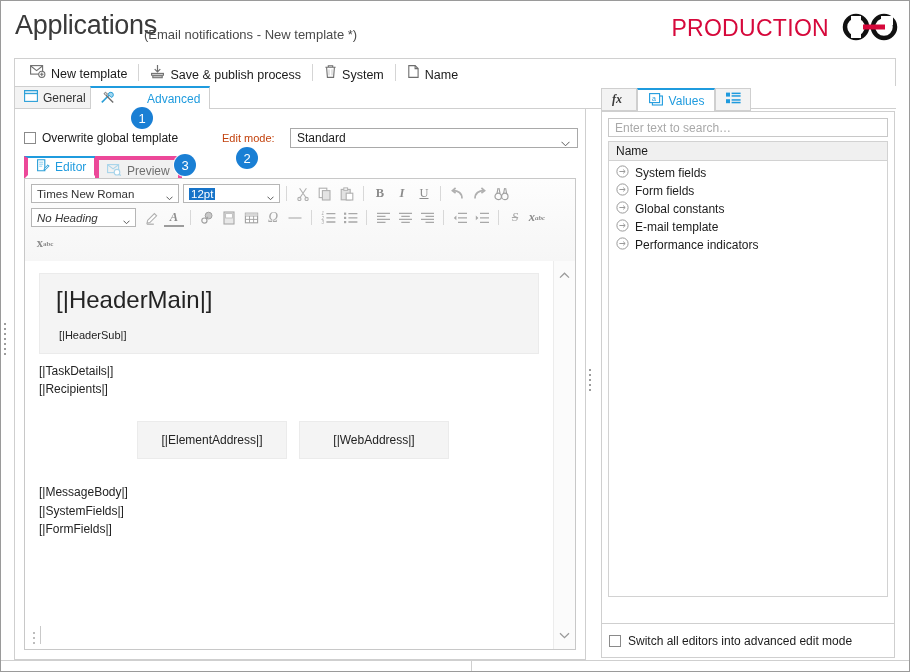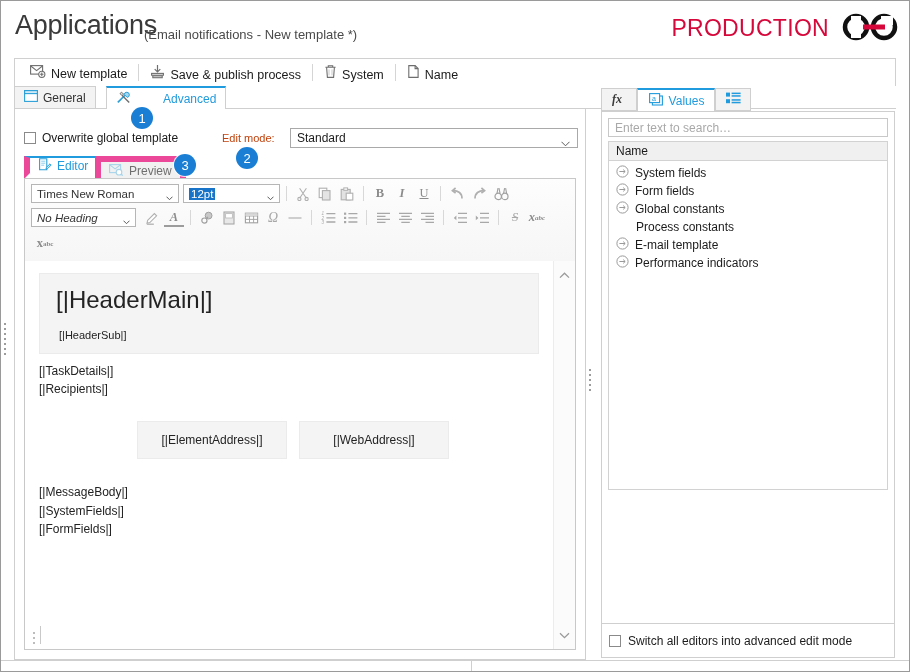--- a/index.html
+++ b/index.html
@@ -99,21 +99,21 @@
     border:1px solid #a9a9a9;background:#fff;box-sizing:border-box;
     display:flex;align-items:center;padding-left:6px;font-size:12px;color:#1b1b1b;
   }
   .editmode-select .caret{position:absolute;right:7px;top:7px;}
 
   
   .subtabs{position:absolute;left:9px;top:47px;height:22px;}
   .subtab{
     position:absolute;top:0;height:30px;box-sizing:border-box;
     display:flex;align-items:center;gap:5px;padding:0 8px;
-    border:6px solid #ec4899;background:#f1f1f1;color:#6f6f6f;font-size:12px;
+    border:4px solid #ec4899;background:#f1f1f1;color:#6f6f6f;font-size:12px;
     white-space:nowrap;cursor:default;
   }
   .subtab.active{
     background:#ffffff;border-bottom-color:#fff;border-top:2px solid #1f9bde;
     color:#1f9bde;height:23px;
   }
 
   
   .editorbox{
     position:absolute;left:9px;top:69px;width:552px;height:472px;
@@ -203,21 +203,21 @@
     width:100%;height:19px;box-sizing:border-box;border:1px solid #c8c8c8;
     background:#fff;display:flex;align-items:center;padding-left:6px;
     font-size:12px;color:#a9a9a9;
   }
   .gridhdr{
     margin-top:4px;height:20px;box-sizing:border-box;
     border:1px solid #d2d2d2;background:#f0f0f0;
     display:flex;align-items:center;padding-left:7px;font-size:12px;color:#1b1b1b;
   }
   .gridbody{
-    border:1px solid #d2d2d2;border-top:none;height:329px;box-sizing:border-box;
+    border:1px solid #d2d2d2;border-top:none;height:436px;box-sizing:border-box;
     background:#fff;padding-top:3px;overflow:hidden;
   }
   .trow{
     height:18px;display:flex;align-items:center;gap:6px;padding-left:7px;
     font-size:12px;color:#1b1b1b;cursor:default;white-space:nowrap;
   }
   .trow .indent{width:14px;flex:none;}
   .footer{
     position:absolute;left:600px;top:623px;width:294px;height:34px;
     border:1px solid #cfcfcf;border-top:none;box-sizing:border-box;background:#fff;
@@ -309,21 +309,21 @@
   <div class="tabstrip">
     <div class="tab" style="left:0;">
       <span>
         <svg width="14" height="12" viewBox="0 0 14 12">
             <rect x="0.6" y="0.6" width="12.8" height="10.8" fill="#fff" stroke="#2a9fd8" stroke-width="1.1"></rect>
             <rect x="0.6" y="0.6" width="12.8" height="3" fill="#cfe9f7" stroke="#2a9fd8" stroke-width="1.1"></rect>
           </svg>
       </span>
       <span>General</span>
     </div>
-    <div class="tab active" style="left:92px;gap:32px;">
+    <div class="tab active" style="left:76px;gap:32px;">
       <span>
         <svg width="15" height="13" viewBox="0 0 15 13">
             <path d="M1.8 11.4 L9 4.2" stroke="#2a9fd8" stroke-width="1.6"></path>
             <path d="M8.2 3.4 a2.6 2.6 0 1 1 3 3 z" fill="#9fd6f0" stroke="#2a9fd8" stroke-width="1"></path>
             <path d="M13.2 11.4 L6 4.2" stroke="#6e6e6e" stroke-width="1.4"></path>
             <path d="M5.6 1.2 L7.6 3.2 L6 4.6 L4 2.6 z" fill="#e2e2e2" stroke="#6e6e6e" stroke-width="1"></path>
           </svg>
       </span>
       <span>Advanced</span>
     </div>
@@ -661,24 +661,20 @@
       <div class="trow">
         <span>
           <svg width="13" height="13" viewBox="0 0 13 13">
               <circle cx="6.5" cy="6.5" r="5.6" fill="none" stroke="#9a9a9a" stroke-width="1"></circle>
               <path d="M3.4 6.5 h5.6 M7.2 4.6 L9.2 6.5 L7.2 8.4" fill="none" stroke="#9a9a9a" stroke-width="1"></path>
             </svg>
         </span>
         <span>Global constants</span>
       </div>
       <div class="trow">
-        <span class="indent"></span>
-        <span>Process constants</span>
-      </div>
-      <div class="trow">
         <span>
           <svg width="13" height="13" viewBox="0 0 13 13">
               <circle cx="6.5" cy="6.5" r="5.6" fill="none" stroke="#9a9a9a" stroke-width="1"></circle>
               <path d="M3.4 6.5 h5.6 M7.2 4.6 L9.2 6.5 L7.2 8.4" fill="none" stroke="#9a9a9a" stroke-width="1"></path>
             </svg>
         </span>
         <span>E-mail template</span>
       </div>
       <div class="trow">
         <span>

